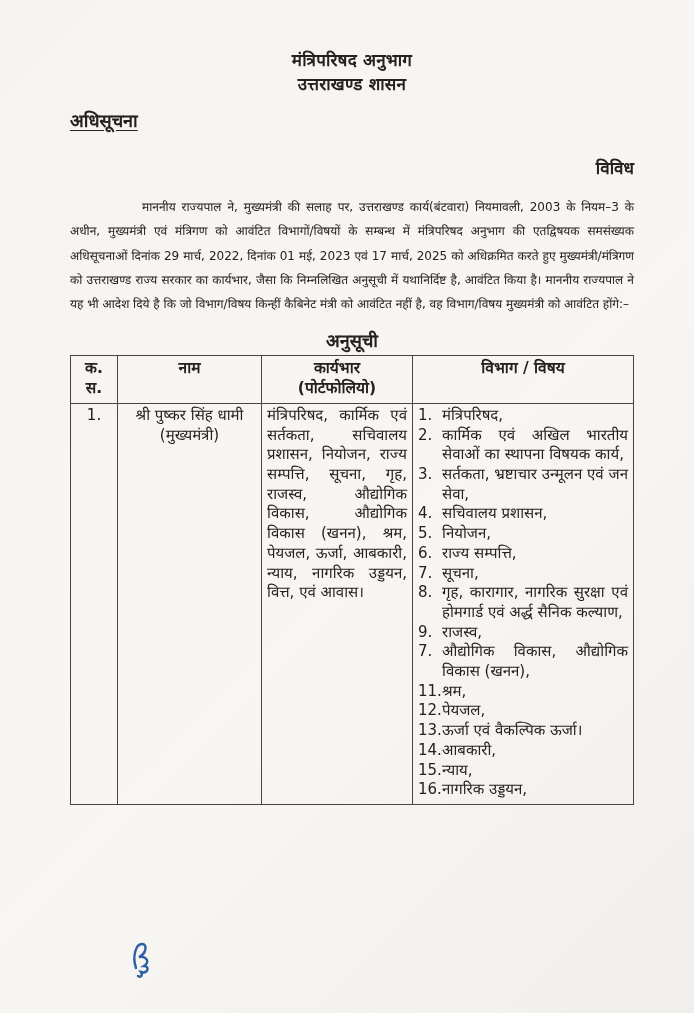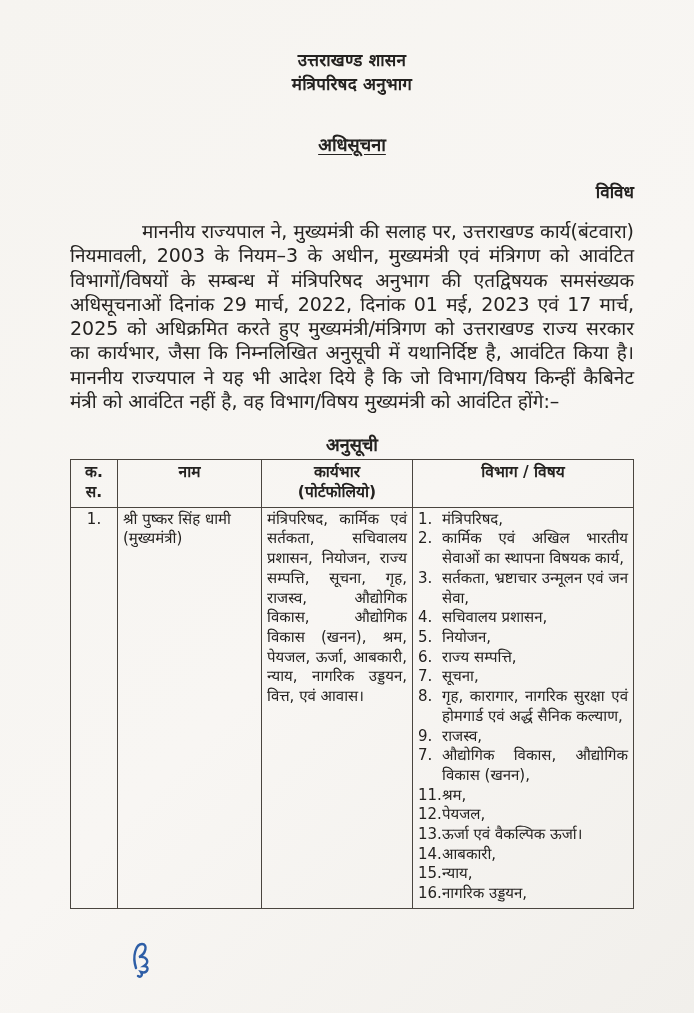--- a/index.html
+++ b/index.html
@@ -12,58 +12,58 @@
     overflow:hidden;
   }
   .page{
     position:absolute;top:0;left:0;width:694px;height:1013px;
     padding:48px 60px 0 70px;box-sizing:border-box;
   }
   .hdr{ text-align:center; font-weight:bold; font-size:17px; line-height:24px; letter-spacing:.2px;}
   .hdr div{white-space:pre-line;}
   .hand{ color:#2e5ea6; font-weight:bold; font-size:20px; letter-spacing:-1px; font-style:italic;}
   .notif-title{
-    text-align:center; font-weight:bold; font-size:18px; margin-top:36px;
+    font-weight:bold; font-size:18px; margin-top:12px;
     }
   .notif-title span{ text-decoration:underline; text-underline-offset:3px;}
   .subject{ text-align:right; font-weight:bold; font-size:17px; margin-top:24px;}
   .body-para{
-    margin-top:16px; font-size:19px; line-height:24.3px; text-align:justify;
+    margin-top:16px; font-size:12px; line-height:24.3px; text-align:justify;
     text-indent:72px;
   }
   .schedule-title{
     text-align:center; font-weight:bold; font-size:18px; margin-top:6px;
   }
   .schedule-title span{text-underline-offset:3px;margin-top:16px;}
   table.sched{
     width:563px; border-collapse:collapse; margin-top:3px; table-layout:fixed;
     font-size:15px; line-height:19.7px;
   }
   table.sched th, table.sched td{
     border:1.5px solid #4a453f; vertical-align:top; padding:2px 5px 4px 5px;
   }
   table.sched th{ font-weight:bold; font-size:15.5px; text-align:center; white-space:pre-line; padding-top:3px;}
   col.c1{width:47px;} col.c2{width:144px;} col.c3{width:151px;} col.c4{width:221px;}
   td.cell-sno{ text-align:center; }
-  td.cell-name{ }
+  td.cell-name{ text-align:center; }
   td.cell-portfolio{ text-align:justify; }
   ol.depts{ list-style:none; margin:0; padding:0;}
   ol.depts li{ display:flex; }
   ol.depts li .num{ flex:0 0 24px; }
   ol.depts li .txt{ flex:1; text-align:justify; }
   .sign{ position:absolute; left:122px; top:938px; }
 </style>
 </head>
 <body>
 
 <div class="page">
 
   <div class="hdr">
+    <div>मंत्रिपरिषद अनुभाग</div>
     <div>उत्तराखण्ड शासन</div>
-    <div>मंत्रिपरिषद अनुभाग</div>
   </div>
 
   <div class="notif-title"><span>अधिसूचना</span></div>
 
   <div class="subject">विविध</div>
 
   <p class="body-para">माननीय राज्यपाल ने, मुख्यमंत्री की सलाह पर, उत्तराखण्ड कार्य(बंटवारा) नियमावली, 2003 के नियम–3 के अधीन, मुख्यमंत्री एवं मंत्रिगण को आवंटित विभागों/विषयों के सम्बन्ध में मंत्रिपरिषद अनुभाग की एतद्विषयक समसंख्यक अधिसूचनाओं दिनांक 29 मार्च, 2022, दिनांक 01 मई, 2023 एवं 17 मार्च, 2025 को अधिक्रमित करते हुए मुख्यमंत्री/मंत्रिगण को उत्तराखण्ड राज्य सरकार का कार्यभार, जैसा कि निम्नलिखित अनुसूची में यथानिर्दिष्ट है, आवंटित किया है। माननीय राज्यपाल ने यह भी आदेश दिये है कि जो विभाग/विषय किन्हीं कैबिनेट मंत्री को आवंटित नहीं है, वह विभाग/विषय मुख्यमंत्री को आवंटित होंगे:–</p>
 
   <div class="schedule-title"><span>अनुसूची</span></div>
 

